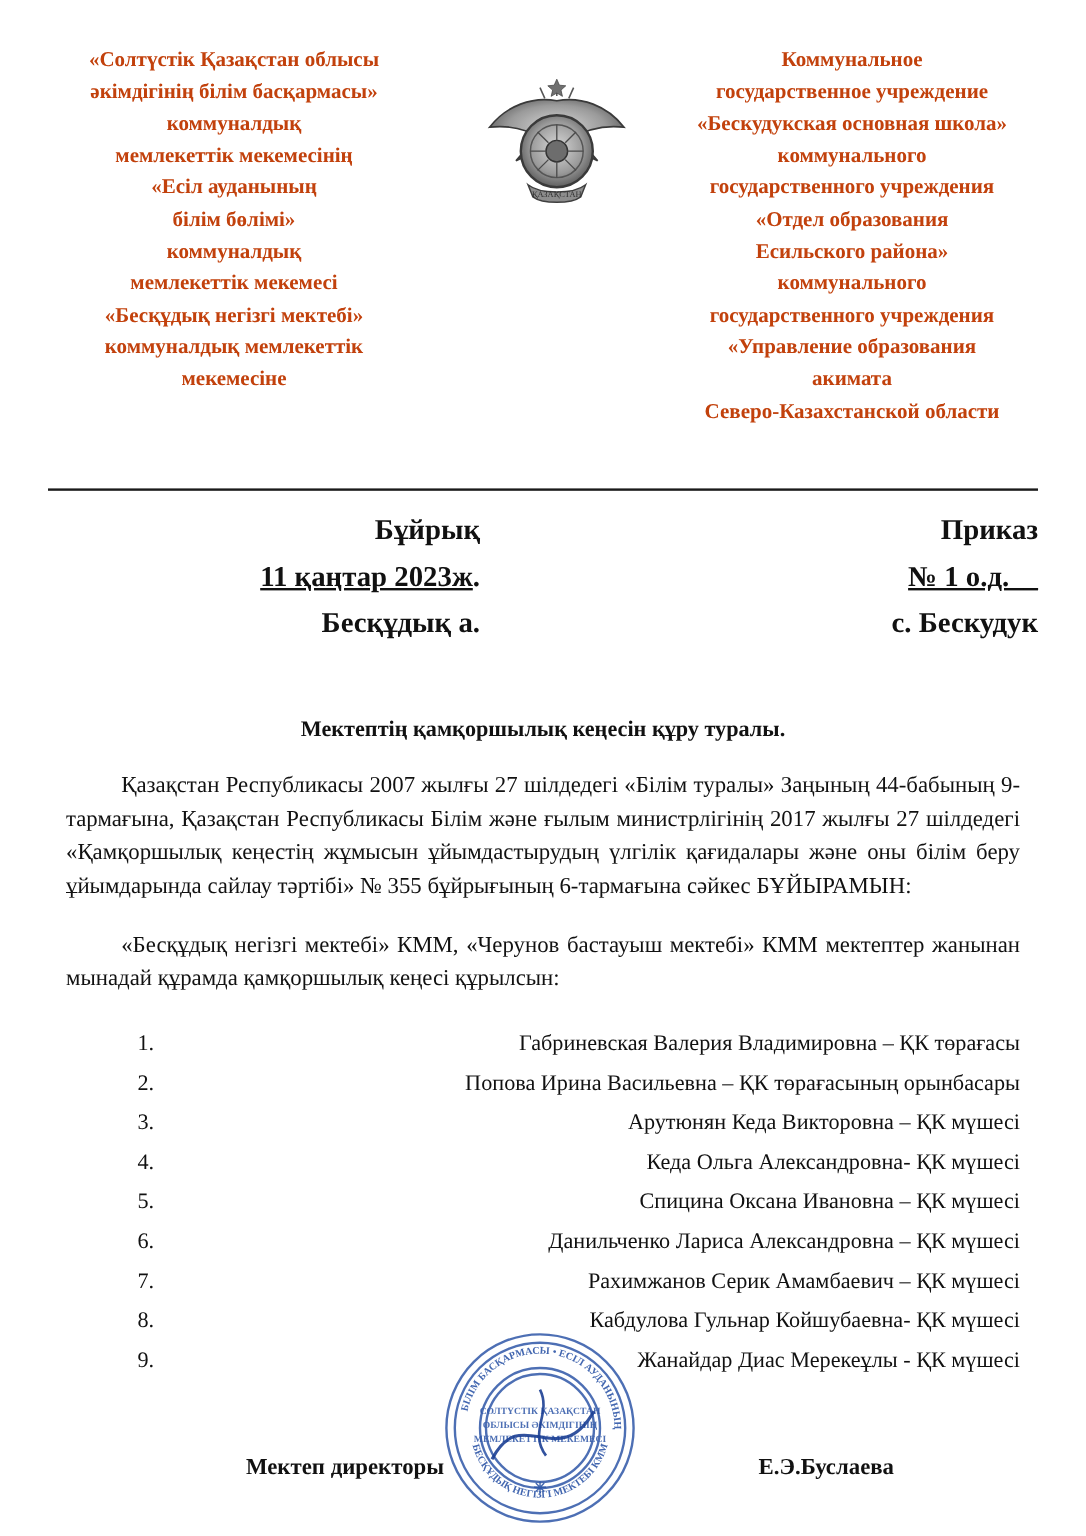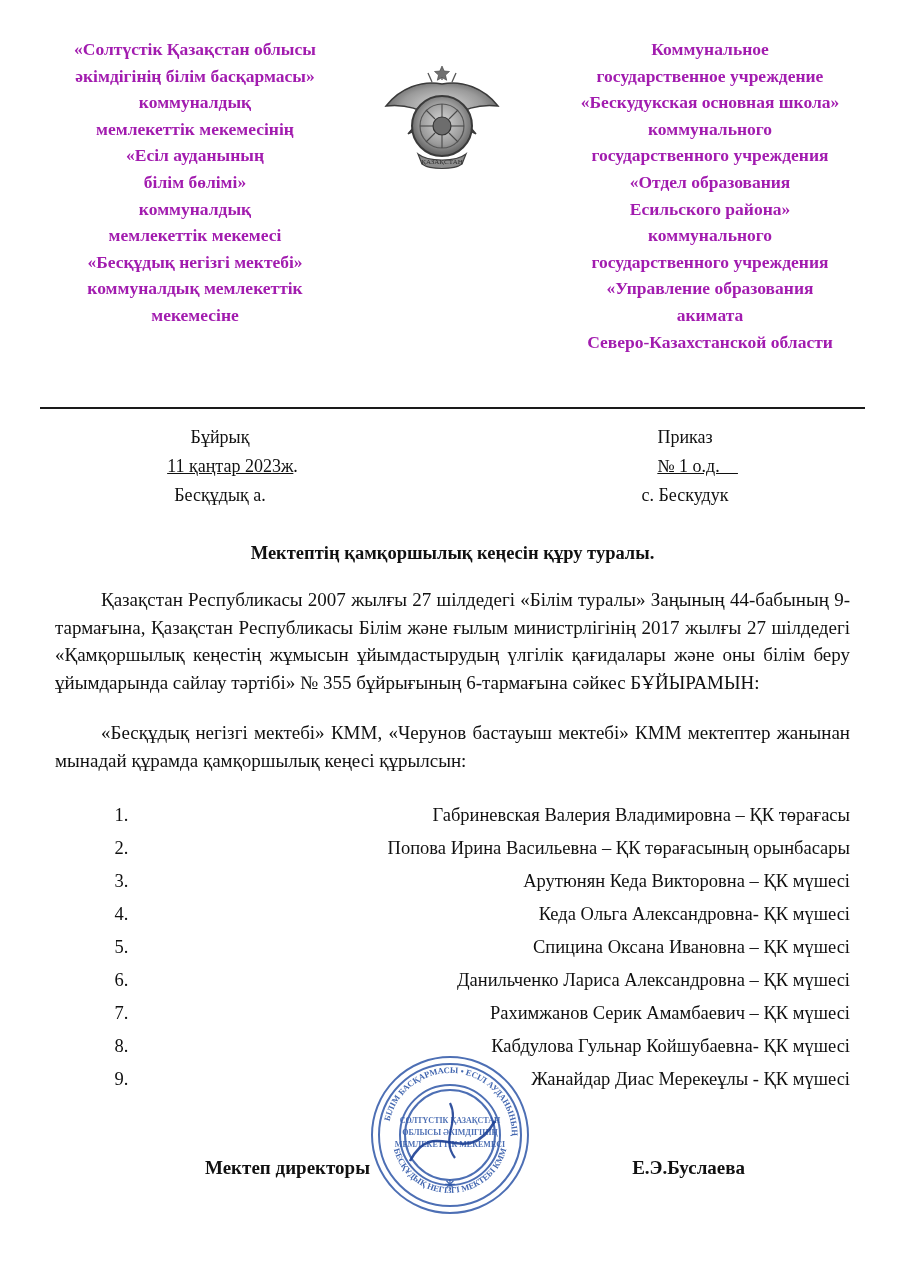--- a/index.html
+++ b/index.html
@@ -30,30 +30,30 @@
     justify-content: space-between;
     padding: 28px 30px 0 30px;
     box-sizing: border-box;
   }
   .head-col {
     width: 330px;
     text-align: center;
     font-weight: bold;
     font-size: 17.5px;
     line-height: 1.52;
-    color: #a21caf;
+    color: #c2410c;
   }
   .head-col.left { padding-top: 8px; }
   .head-col.right { padding-top: 8px; }
   .head-col div { white-space: nowrap; }
 
   .emblem-wrap {
     width: 150px;
     display: flex;
-    justify-content: flex-start;
+    justify-content: flex-end;
     align-items: flex-start;
     padding-top: 36px;
   }
   .emblem {
     width: 128px;
     height: 118px;
   }
 
   
   .divider {
@@ -61,34 +61,34 @@
     border-top: 2px solid #1a1a1a;
   }
   .order-block {
     display: flex;
     justify-content: space-between;
     padding: 14px 40px 0 40px;
     box-sizing: border-box;
   }
   .order-col {
     width: 360px;
-    text-align: center;
-    font-weight: normal;
-    font-size: 18px;
+    text-align: right;
+    font-weight: bold;
+    font-size: 24px;
     line-height: 1.62;
   }
   .underline { text-decoration: underline; margin-left: 25px; }
 
   
   .body-area {
     padding: 0 55px 0 55px;
     box-sizing: border-box;
   }
   .doc-title {
-    margin-top: 32px;
+    margin-top: 58px;
     text-align: center;
     font-weight: bold;
     font-size: 18.5px;
   }
   p.para {
     margin: 22px 0 0 0;
     text-align: justify;
     text-indent: 46px;
     font-size: 19px;
     line-height: 1.47;

